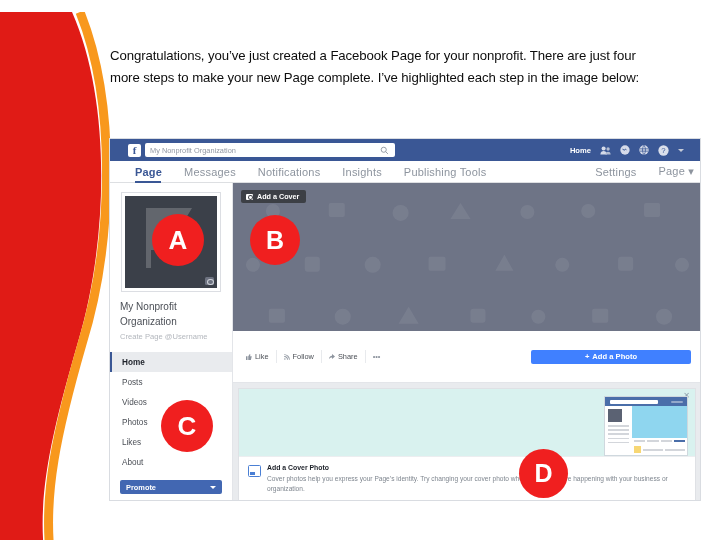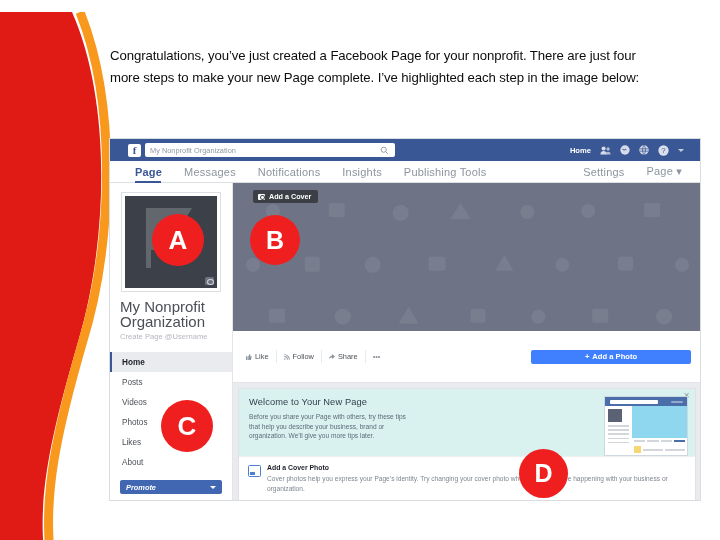--- a/index.html
+++ b/index.html
@@ -53,21 +53,21 @@
   
   .fbtabs{
     height:21px;background:#fff;border-bottom:1px solid #dddfe2;
     display:flex;align-items:center;position:relative;
   }
   .tab{font-size:11px;color:#8d949e;margin-left:22px;letter-spacing:.2px;}
   .tab.first{margin-left:25px;color:#3a5795;font-weight:bold;}
   .tab.first:after{
     content:"";position:absolute;left:25px;bottom:-1px;width:26px;height:2px;background:#3a5795;
   }
-  .fbtabs .right{margin-left:auto;display:flex;align-items:center;gap:22px;margin-right:18px;}
+  .fbtabs .right{margin-left:auto;display:flex;align-items:center;gap:22px;margin-right:6px;}
   .fbtabs .right .tab{margin-left:0;}
 
   
   .fbbody{display:flex;height:318px;background:#e9ebee;}
 
   
   .lcol{width:122px;background:#fff;border-right:1px solid #e3e5e9;position:relative;}
   .avatar-wrap{
     margin:10px auto 0;width:92px;height:92px;background:#fff;
     border:3px solid #fff;box-shadow:0 0 0 1px #dcdee3;position:relative;
@@ -76,43 +76,43 @@
     position:absolute;inset:0;background:#3b4049;overflow:hidden;
   }
   .flagmark{
     position:absolute;left:17px;top:10px;width:56px;height:64px;opacity:.2;
   }
   .cam-badge{
     position:absolute;right:3px;bottom:3px;width:9px;height:8px;background:#6d7280;border-radius:1.5px;
   }
   .cam-badge:before{content:"";position:absolute;left:2.2px;top:2px;width:4.5px;height:4px;border:1px solid #cfd2d8;border-radius:50%;}
   .pagename{
-    margin:9px 10px 0;font-size:15px;line-height:14.5px;color:#4b4f56;
+    margin:9px 10px 0;font-size:10px;line-height:14.5px;color:#4b4f56;
   }
   .pageuser{margin:3px 10px 0;font-size:7.6px;color:#b3b7bd;}
   .navlist{margin-top:11px;}
   .navitem{
     font-size:8.2px;color:#4b4f56;padding:5.5px 0 5.5px 12px;position:relative;
   }
   .navitem.active{background:#e9ebee;color:#1d2129;font-weight:bold;}
   .navitem.active:before{content:"";position:absolute;left:0;top:0;bottom:0;width:2px;background:#3a5795;}
   .promote{
     margin:8px 10px 0;height:14px;background:#4267b2;border-radius:2px;
-    display:flex;align-items:center;justify-content:space-between;padding:0 6px;font-style:italic;
+    display:flex;align-items:center;justify-content:space-between;padding:0 6px;
   }
   .promote span{font-size:7.4px;color:#fff;font-weight:bold;}
   .promote .pc{width:0;height:0;border-left:3px solid transparent;border-right:3px solid transparent;border-top:3.5px solid #fff;}
 
   
   .rcol{flex:1;display:flex;flex-direction:column;position:relative;}
   .cover{height:168px;background:#6e7486;position:relative;overflow:hidden;}
   .cover-pattern{position:absolute;inset:0;opacity:.07;}
   .addcover{
     position:absolute;left:8px;top:7px;height:13px;background:#3c3f45;border-radius:2px;
-    display:flex;align-items:center;padding:0 7px 0 5px;gap:4px;margin-left:12px;
+    display:flex;align-items:center;padding:0 7px 0 5px;gap:4px;
   }
   .addcover span{font-size:7.2px;color:#fff;font-weight:bold;}
   .addcover .camico{width:7px;height:6px;background:#fff;border-radius:1px;position:relative;}
   .addcover .camico:before{content:"";position:absolute;left:1.7px;top:1.3px;width:3.2px;height:3px;border:.8px solid #3c3f45;border-radius:50%;}
 
   
   .actionbar{
     height:22px;background:#fff;border-bottom:1px solid #e3e5e9;
     display:flex;align-items:center;padding:16px 9px;
   }
@@ -327,24 +327,20 @@
           <div class="addbutton">
             <span>+</span>
             <span>Add a Photo</span>
           </div>
         </div>
 
         <div class="lower">
 
           <div class="card welcome">
             <div class="wtop">
-              <div>
-                <h3>Welcome to Your New Page</h3>
-                <p>Before you share your Page with others, try these tips that help you describe your business, brand or organization. We’ll give you more tips later.</p>
-              </div>
               <div class="closex">✕</div>
               <div class="mini">
                 <div class="mbar"></div>
                 <div class="mbody">
                   <div class="mleft">
                     <div class="sq"></div>
                     <div class="ln"></div>
                     <div class="ln"></div>
                     <div class="ln"></div>
                     <div class="ln"></div>

